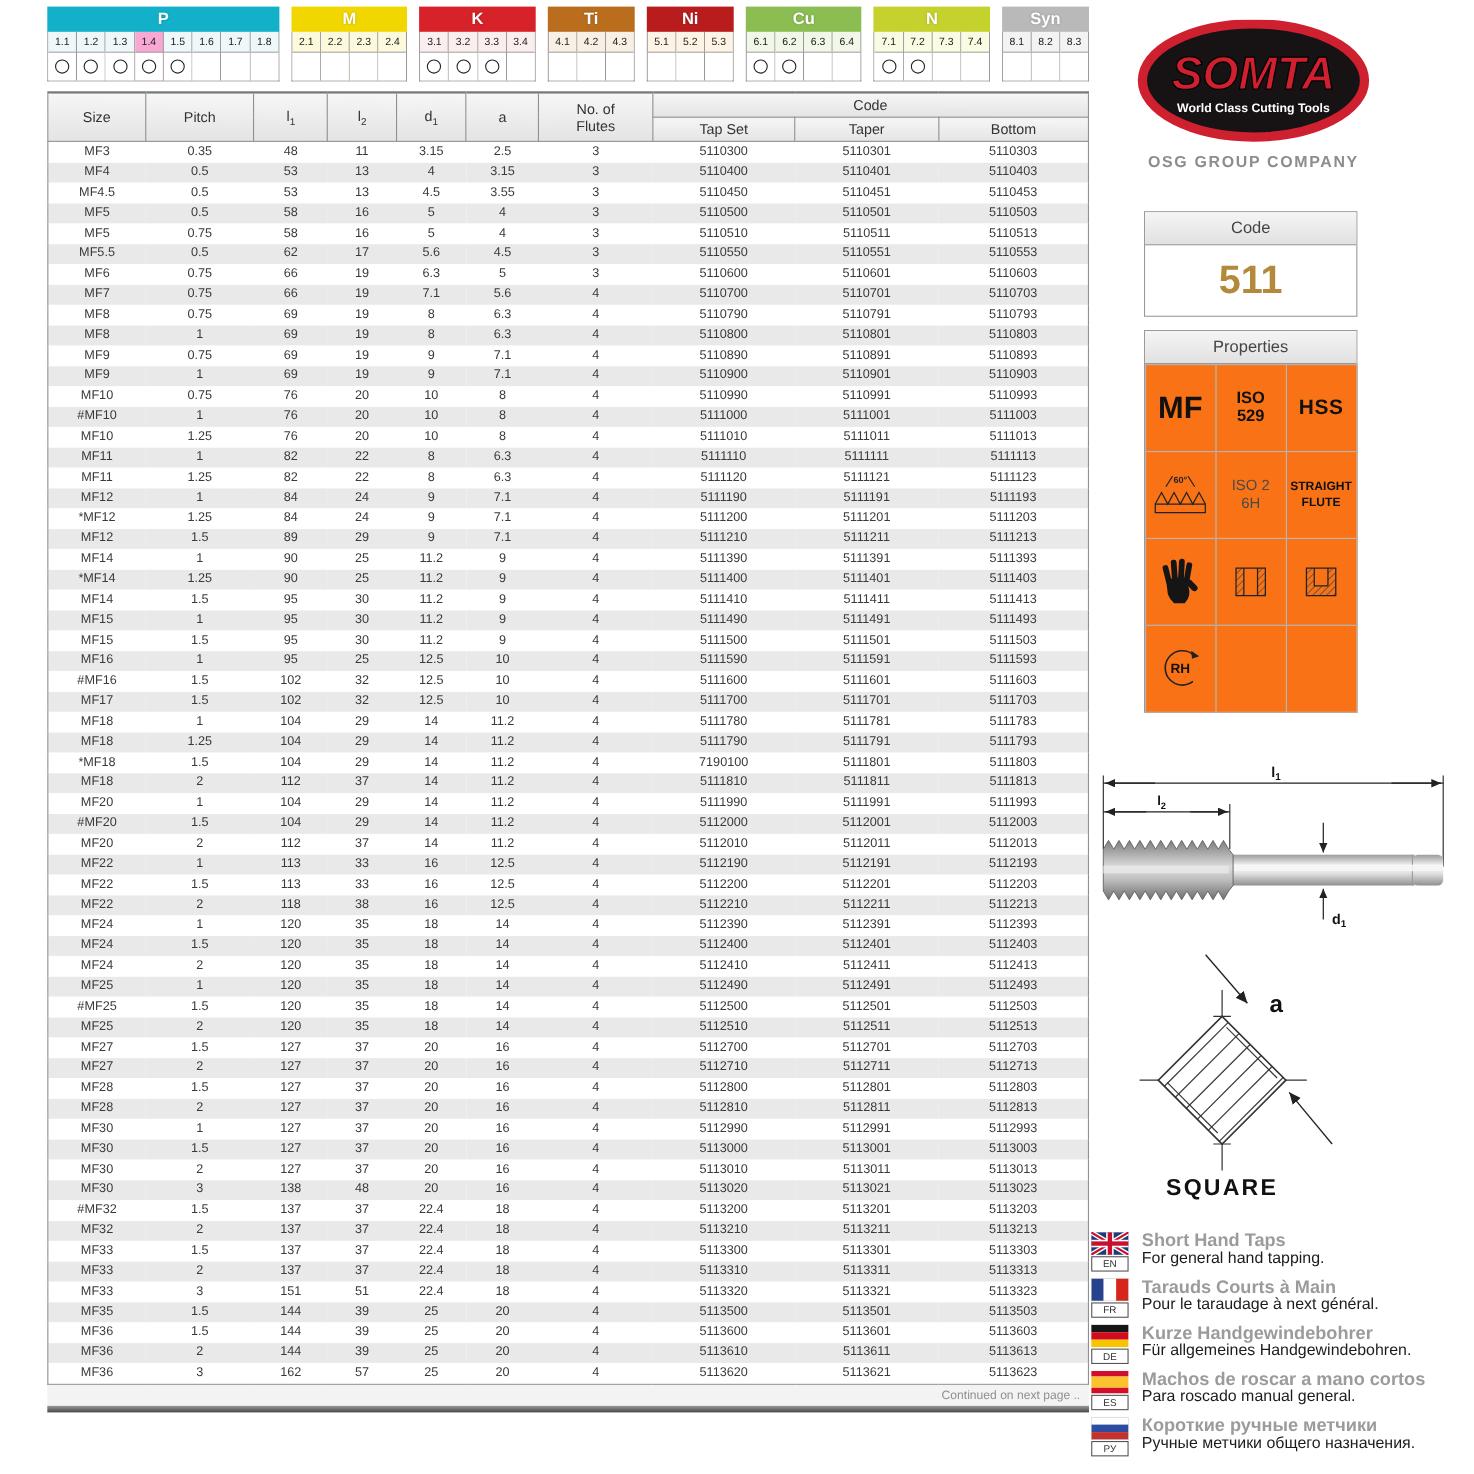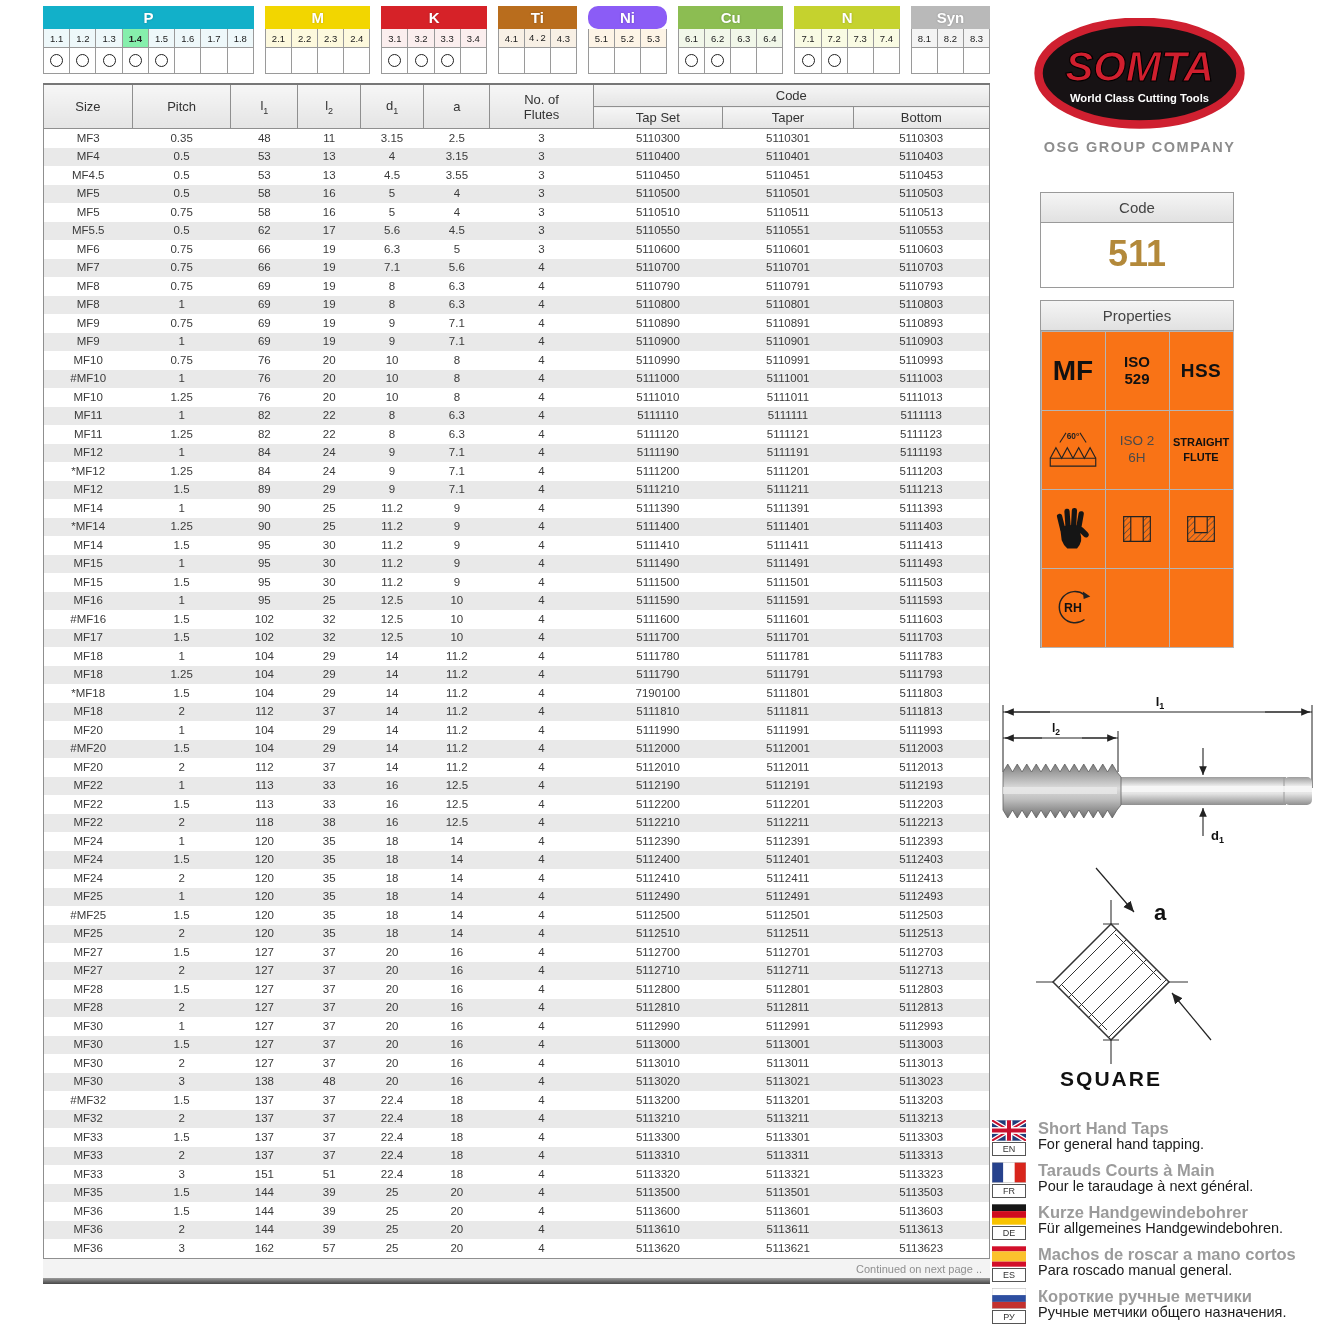--- a/index.html
+++ b/index.html
@@ -88,21 +88,21 @@
               <div class="mat-circ">
                 <span class="circ"></span>
               </div>
             </div>
             <div class="mat-cell" style="background: rgb(238, 248, 250);">
               <div class="mat-num">1.3</div>
               <div class="mat-circ">
                 <span class="circ"></span>
               </div>
             </div>
-            <div class="mat-cell" style="background: #86efac; font-weight: bold;">
+            <div class="mat-cell" style="background: #f9a8d4;">
               <div class="mat-num">1.4</div>
               <div class="mat-circ">
                 <span class="circ"></span>
               </div>
             </div>
             <div class="mat-cell" style="background: rgb(238, 248, 250);">
               <div class="mat-num">1.5</div>
               <div class="mat-circ">
                 <span class="circ"></span>
               </div>
@@ -169,32 +169,32 @@
             </div>
           </div>
         </div>
         <div class="mat-group" style="flex-grow: 3;">
           <div class="mat-head" style="background: rgb(185, 109, 29);">Ti</div>
           <div class="mat-cells">
             <div class="mat-cell" style="background: rgb(248, 240, 229);">
               <div class="mat-num">4.1</div>
               <div class="mat-circ"></div>
             </div>
-            <div class="mat-cell" style="background: rgb(248, 240, 229); font-family: Liberation Mono, monospace;">
+            <div class="mat-cell" style="background: rgb(248, 240, 229);">
               <div class="mat-num">4.2</div>
               <div class="mat-circ"></div>
             </div>
             <div class="mat-cell" style="background: rgb(248, 240, 229);">
               <div class="mat-num">4.3</div>
               <div class="mat-circ"></div>
             </div>
           </div>
         </div>
         <div class="mat-group" style="flex-grow: 3;">
-          <div class="mat-head" style="background: #8b5cf6; border-radius: 10px;">Ni</div>
+          <div class="mat-head" style="background: #b91c1c;">Ni</div>
           <div class="mat-cells">
             <div class="mat-cell" style="background: rgb(253, 244, 230);">
               <div class="mat-num">5.1</div>
               <div class="mat-circ"></div>
             </div>
             <div class="mat-cell" style="background: rgb(253, 244, 230);">
               <div class="mat-num">5.2</div>
               <div class="mat-circ"></div>
             </div>
             <div class="mat-cell" style="background: rgb(253, 244, 230);">

